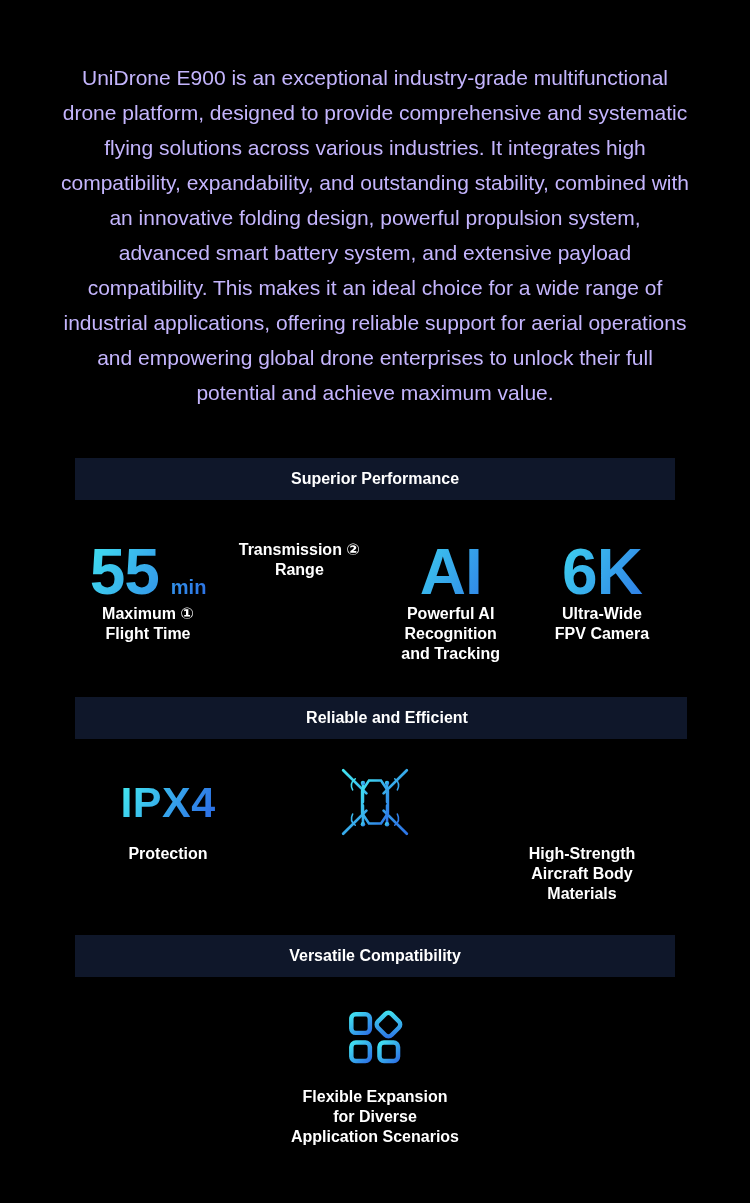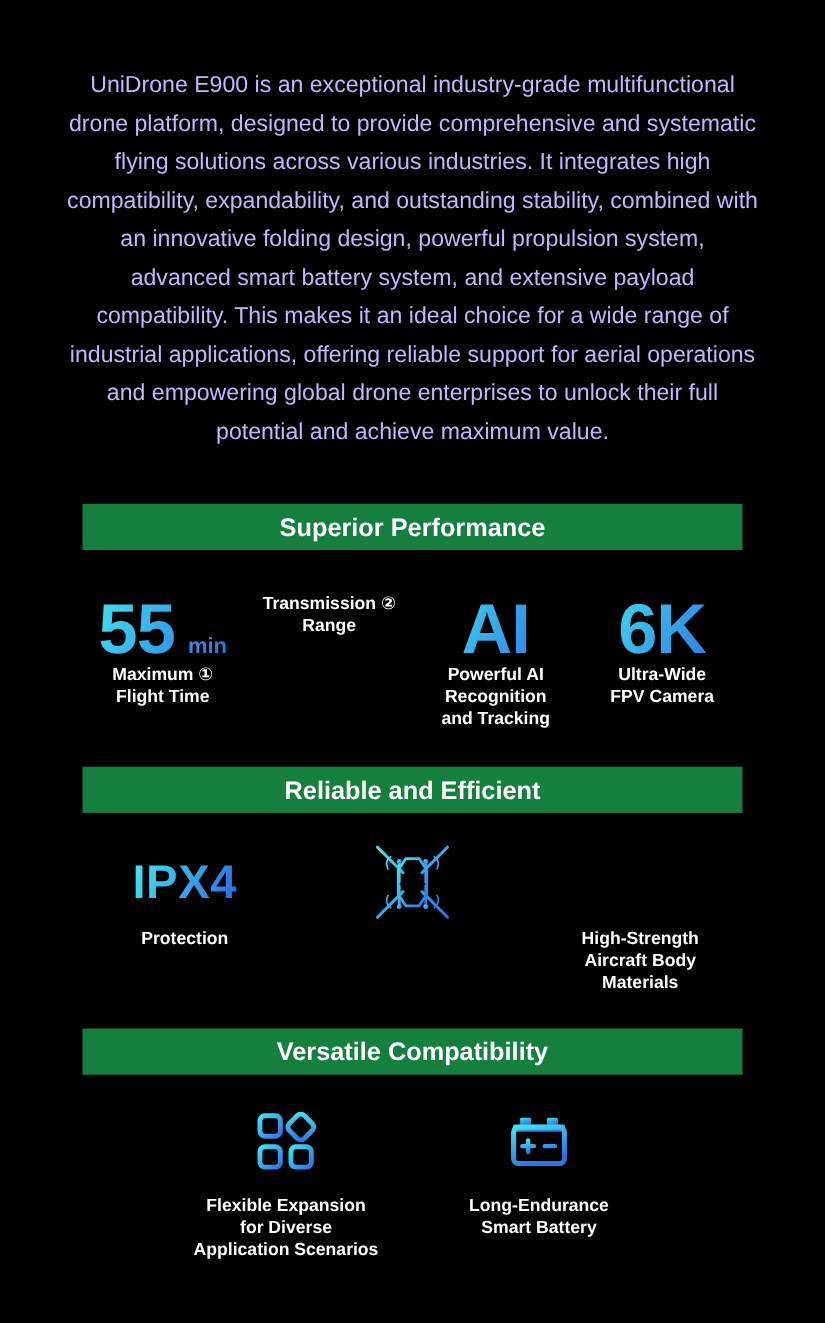--- a/index.html
+++ b/index.html
@@ -13,26 +13,26 @@
   }
   .intro{
     position:absolute;top:60px;left:50%;transform:translateX(-50%);
     width:628px;
     margin:0;
     font-size:21px;line-height:35px;font-weight:400;
     text-align:center;color:#c4b5fd;
   }
   .section-bar{
     position:absolute;left:75px;width:600px;height:42px;
-    background:#15803d;
+    background:#0f172a;
     display:flex;align-items:center;justify-content:center;
-    font-size:23px;font-weight:600;color:#fff;
+    font-size:16px;font-weight:600;color:#fff;
   }
   .bar-performance{top:458px;}
-  .bar-reliability{top:697px;}
+  .bar-reliability{top:697px;padding-left:12px;}
   .bar-compatibility{top:935px;}
 
   .grad{
     background-image:linear-gradient(118deg,#41E2F0 8%,#2D74E6 88%);
     -webkit-background-clip:text;background-clip:text;
     color:transparent;
   }
   .grad *{color:transparent;}
 
   .stats-row{
@@ -204,39 +204,16 @@
             <rect x="57" y="57" width="29" height="29" rx="7"></rect>
             <rect x="56" y="14" width="30" height="30" rx="7" transform="rotate(45 71 29)"></rect>
           </g>
         </svg>
       </div>
       <div class="feature-label">Flexible Expansion
 for Diverse
 Application Scenarios</div>
     </div>
 
-    <div class="compat">
-      <div class="icon-box-sm">
-        <svg width="66" height="66" viewBox="0 0 100 100" aria-hidden="true">
-          <defs>
-            <linearGradient id="gb" x1="0" y1="0" x2="0.4" y2="1">
-              <stop offset="0" stop-color="#41E2F0"></stop>
-                <stop offset="1" stop-color="#2D74E6"></stop>
-            </linearGradient>
-          </defs>
-          <g fill="url(#gb)" stroke="none">
-            <rect x="24" y="17" width="15" height="10" rx="2"></rect>
-            <rect x="61" y="17" width="15" height="10" rx="2"></rect>
-            <rect x="14" y="26" width="72" height="10" rx="3"></rect>
-          </g>
-          <g stroke="url(#gb)" fill="none">
-            <rect x="15" y="30" width="70" height="50" rx="7" stroke-width="7"></rect>
-            <path d="M35 48 V64 M27 56 H43 M58 56 H72" stroke-width="6" stroke-linecap="round"></path>
-          </g>
-        </svg>
-      </div>
-      <div class="feature-label">Long-Endurance
-Smart Battery</div>
-    </div>
 
   </div>
 
 </div>
 
 </body></html>

